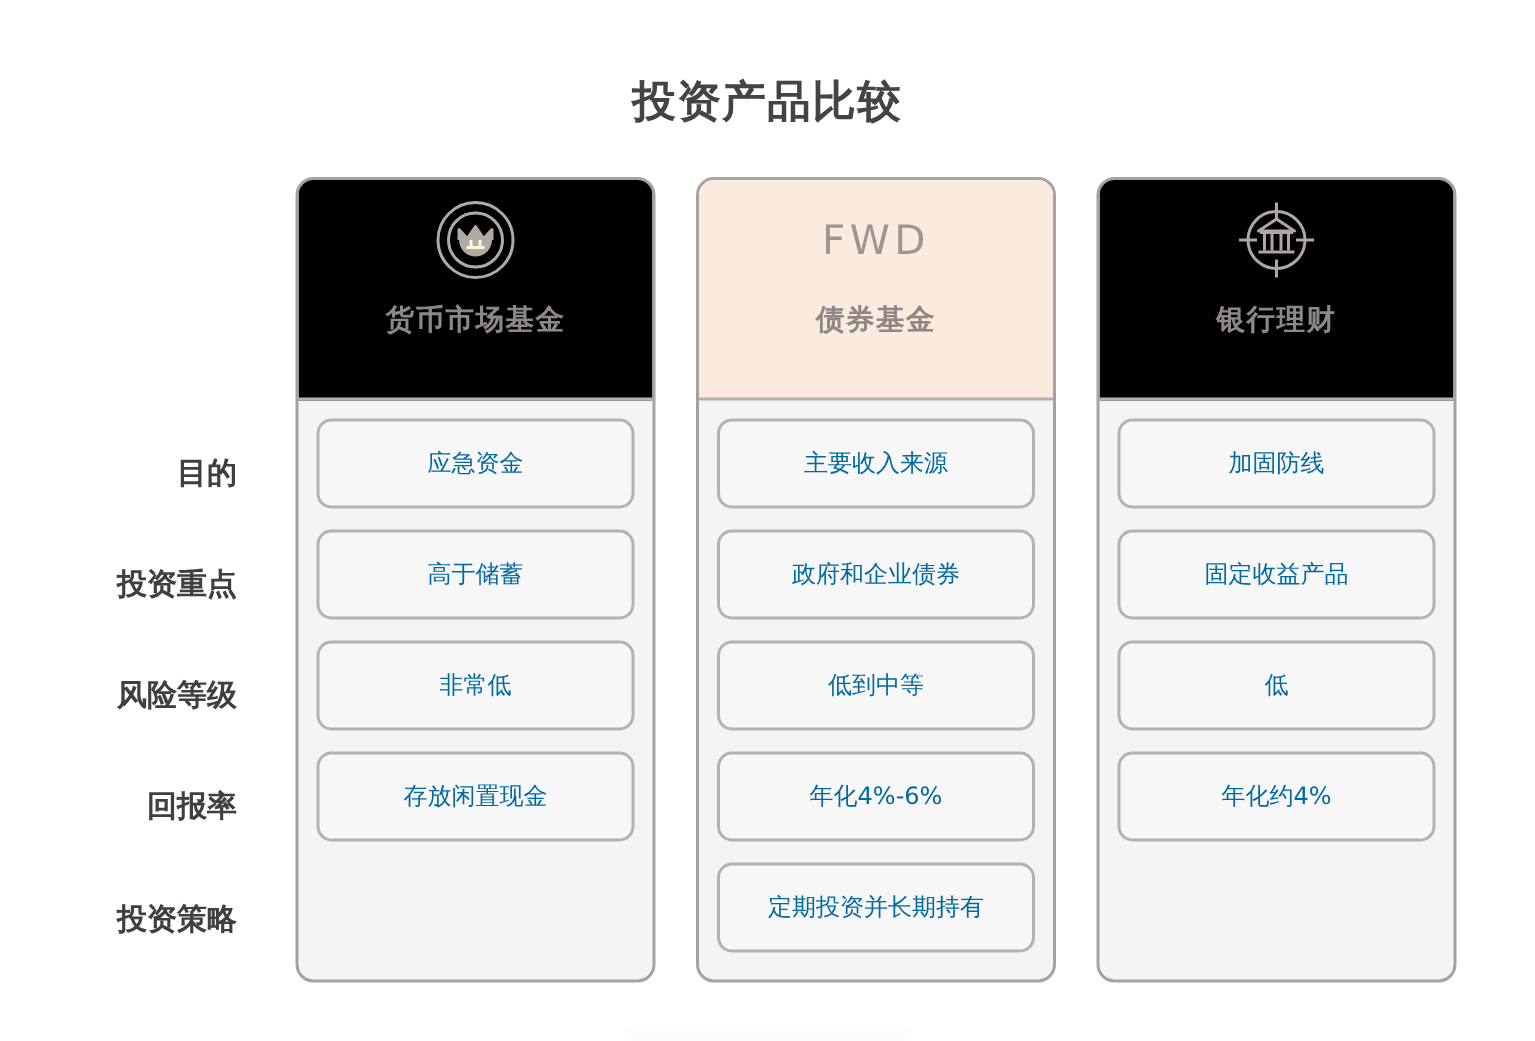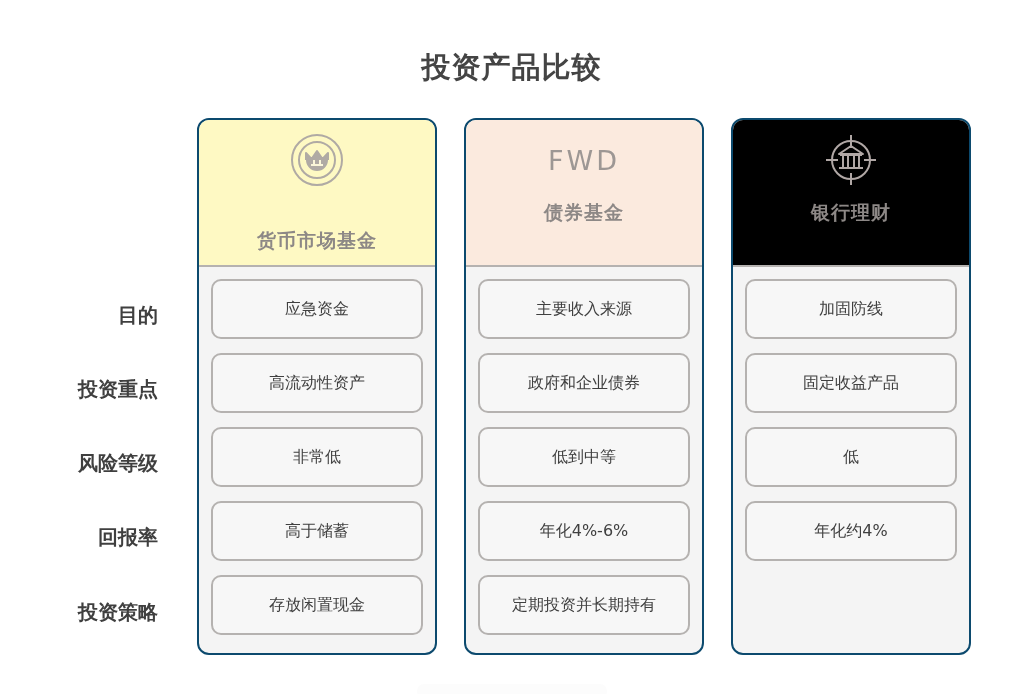--- a/index.html
+++ b/index.html
@@ -56,41 +56,41 @@
     color: #3f3f3f;
     line-height: 1;
   }
 
   
   .product-card {
     position: absolute;
     top: 0;
     width: 240px;
     height: 537px;
-    border: 2px solid #0c4a6e;
+    border: 2px solid #a3a3a3;
     border-radius: 12px;
     background: #f4f4f4;
     box-sizing: border-box;
     overflow: hidden;
   }
   .card-1 { left: 197px; }
   .card-2 { left: 464px; }
   .card-3 { left: 731px; }
 
   .card-header {
     position: relative;
     height: 147px;
     border-bottom: 2px solid #b5b2b0;
     box-sizing: border-box;
     display: flex;
     flex-direction: column;
     align-items: center;
     justify-content: flex-start;
   }
-  .head-1 { background: #fef9c3; gap: 28px; }
+  .head-1 { background: #000000; }
   .head-2 { background: #fbeade; }
   .head-3 { background: #000000; }
 
   .card-logo {
     height: 76px;
     display: flex;
     align-items: center;
     justify-content: center;
     margin-top: 2px;
   }
@@ -116,21 +116,21 @@
     height: 60px;
     margin-bottom: 14px;
     border: 2px solid #b5b2b0;
     border-radius: 10px;
     background: #f7f7f7;
     box-sizing: border-box;
     display: flex;
     align-items: center;
     justify-content: center;
     font-size: 16px;
-    color: #404040;
+    color: #0369a1;
     text-align: center;
     padding: 0 6px;
   }
   .cell:last-child { margin-bottom: 16px; }
 
   .ghost-bar {
     position: absolute;
     left: 417px;
     top: 684px;
     width: 190px;
@@ -164,23 +164,22 @@
           <circle cx="28" cy="28" r="18" fill="none" stroke="#b0aaa4" stroke-width="2"></circle>
           <path d="M17 28 L17 21 L22.5 27 L28 19 L33.5 27 L39 21 L39 28 A11 11 0 0 1 17 28 Z" fill="#b0aaa4"></path>
           <path d="M17 28 L17 21 L22.5 27 L28 19 L33.5 27 L39 21 L39 28" fill="none" stroke="#b0aaa4" stroke-width="2" stroke-linejoin="round"></path>
           <path d="M22 33 L34 33 M25 28 L25 33 M31 28 L31 33" stroke="#fbf6d9" stroke-width="2"></path>
         </svg>
       </div>
       <div class="card-title">货币市场基金</div>
     </div>
     <div class="card-body">
       <div class="cell">应急资金</div>
-      <div class="cell">高流动性资产</div>
+      <div class="cell">高于储蓄</div>
       <div class="cell">非常低</div>
-      <div class="cell">高于储蓄</div>
       <div class="cell">存放闲置现金</div>
     </div>
   </div>
 
   <div class="product-card card-2">
     <div class="card-header head-2">
       <div class="card-logo">
         <span class="logo-text">FWD</span>
       </div>
       <div class="card-title">债券基金</div>

